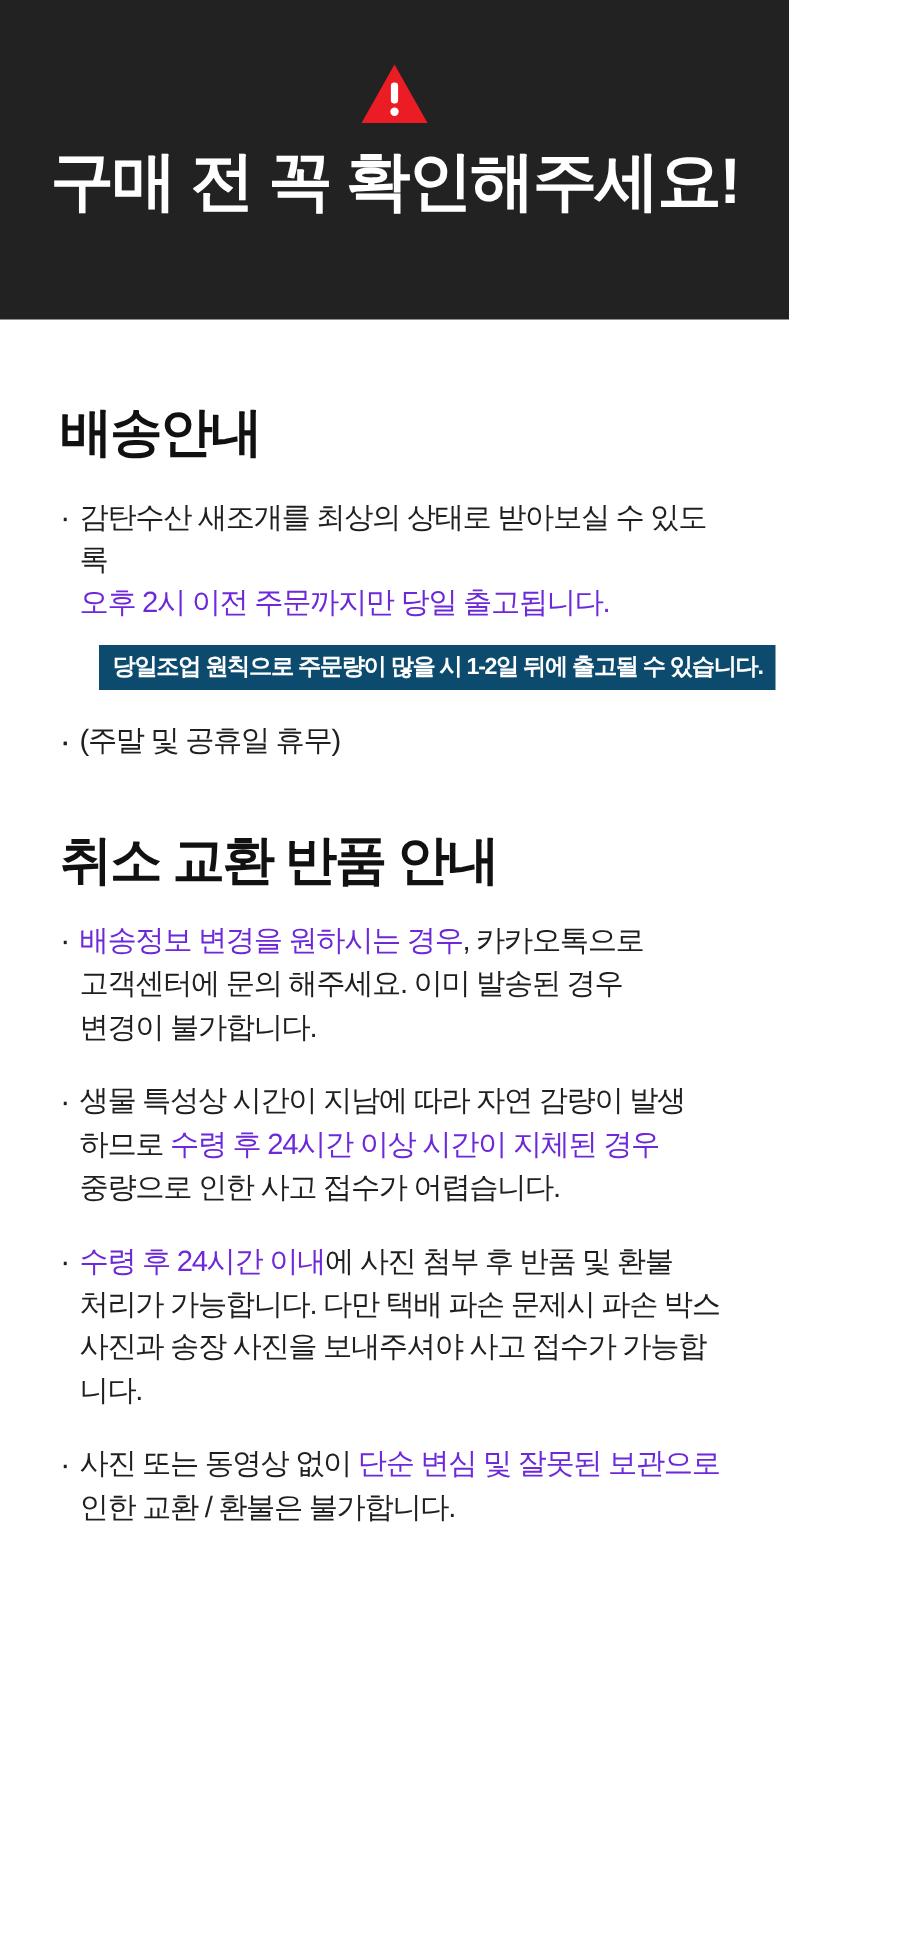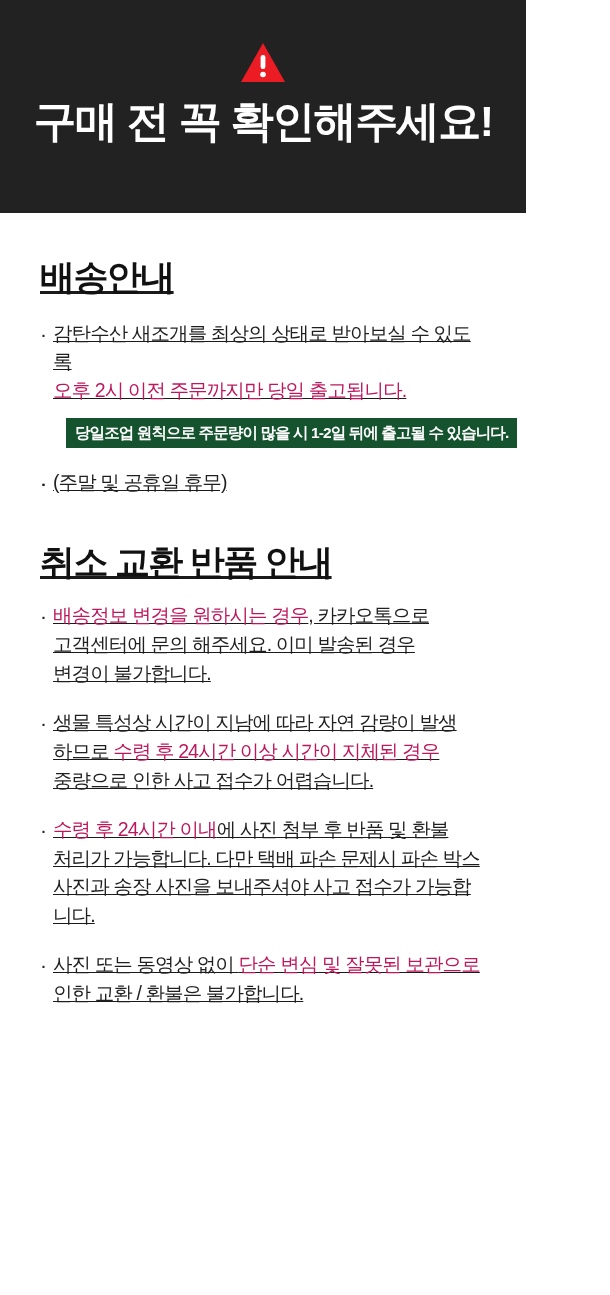--- a/index.html
+++ b/index.html
@@ -39,23 +39,22 @@
     color: #ffffff;
     font-size: 43px;
     font-weight: bold;
     letter-spacing: -1.5px;
     line-height: 1.1;
     margin: 0;
   }
 
   
   .content {
-    padding: 0 40px;
+    padding: 12px 40px;
     box-sizing: border-box;
-    text-decoration: underline;
   }
   .section {
     margin-top: 0;
   }
   .section-title {
     font-size: 35px;
     font-weight: bold;
     letter-spacing: -1.6px;
     color: #111111;
     margin: 0;
@@ -82,26 +81,26 @@
     content: "·";
     position: absolute;
     left: 0;
     top: -1px;
     font-size: 21px;
     color: #1f1f1f;
   }
   .section-1 .bullets { margin-top: 22px; }
   .section-2 .bullets { margin-top: 20px; }
 
-  .red { color: #be185d; }
+  .red { color: #6d28d9; }
   .sub-line { display: block; }
 
   .notice-box {
     display: inline-block;
-    background: #14532d;
+    background: #0c4a6e;
     color: #ffffff;
     font-size: 15.5px;
     font-weight: bold;
     letter-spacing: -0.9px;
     padding: 6px 9px 7px 9px;
     margin: 13px 0 0 13px;
     line-height: 1.1;
     white-space: nowrap;
   }
 </style>

